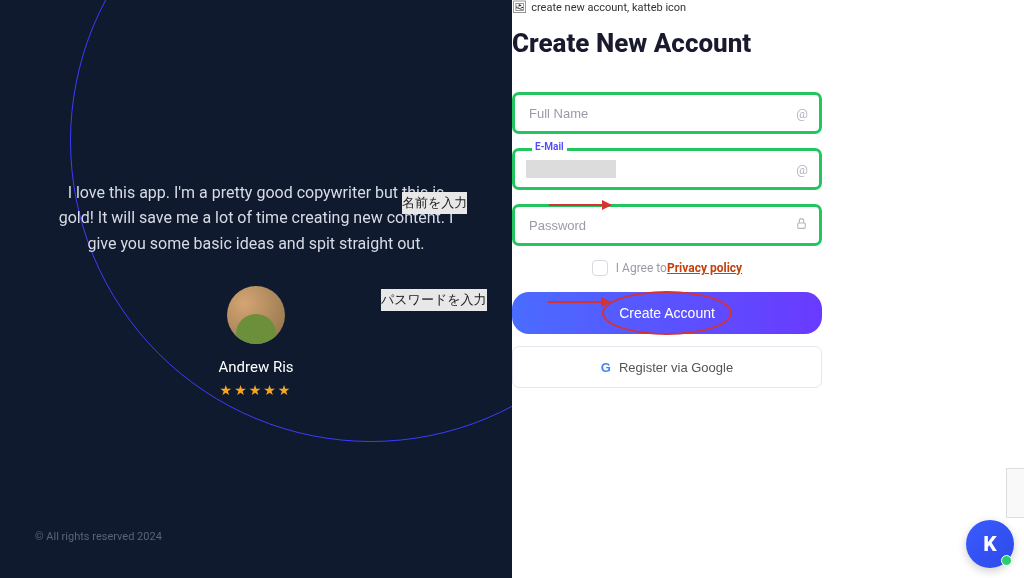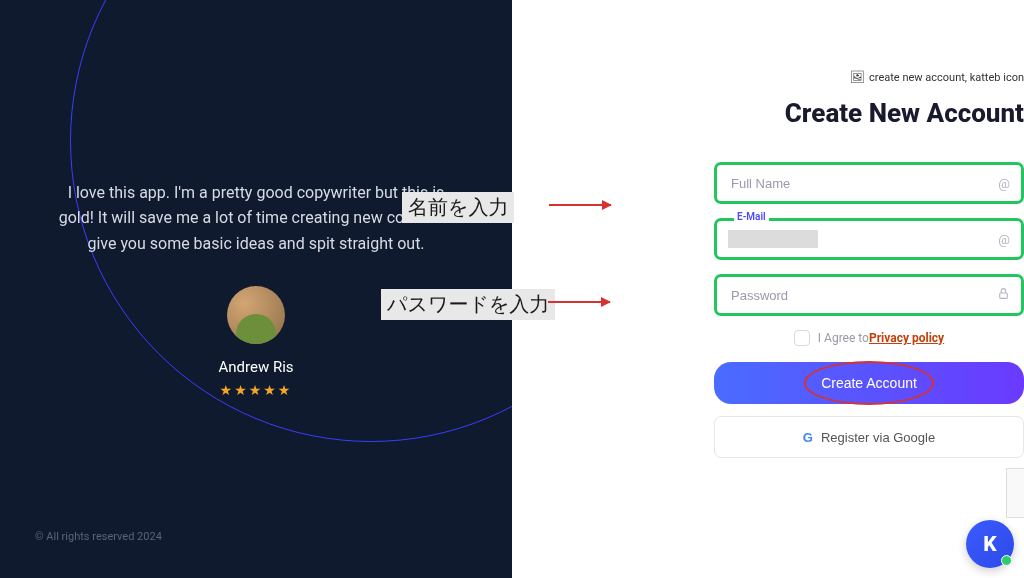--- a/index.html
+++ b/index.html
@@ -6,42 +6,42 @@
     body { font-family: -apple-system, BlinkMacSystemFont, 'Segoe UI', Roboto, sans-serif; width: 1024px; height: 578px; overflow: hidden; position: relative; }
     .container { display: flex; width: 100%; height: 100%; }
     .left-panel { width: 512px; height: 100%; background: #0f1a2f; position: relative; overflow: hidden; display: flex; flex-direction: column; justify-content: center; align-items: center; padding: 40px; }
     .left-panel::before { content: ''; position: absolute; top: -160px; right: -160px; width: 600px; height: 600px; border: 1px solid #3c3cff; border-radius: 50%; }
     .testimonial-text { color: #d7dbe5; font-size: 16px; text-align: center; line-height: 1.6; margin-bottom: 30px; max-width: 400px; position: relative; z-index: 1; }
     .avatar { width: 58px; height: 58px; border-radius: 50%; background: radial-gradient(circle at 30% 30%, #d4a574, #8b6f47); position: relative; z-index: 1; overflow: hidden; }
     .avatar::after { content: ''; position: absolute; bottom: 0; left: 50%; transform: translateX(-50%); width: 40px; height: 30px; background: #6b8f3a; border-radius: 20px 20px 0 0; }
     .author-name { color: #ffffff; font-size: 15px; margin-top: 14px; position: relative; z-index: 1; }
     .stars { color: #f5a623; font-size: 14px; margin-top: 6px; letter-spacing: 2px; position: relative; z-index: 1; }
     .copyright { position: absolute; bottom: 35px; left: 35px; color: #5a6378; font-size: 11px; }
-    .right-panel { width: 512px; height: 100%; background: #ffffff; display: flex; flex-direction: column; align-items: flex-end; padding-top: 70px; }
+    .right-panel { width: 512px; height: 100%; background: #ffffff; display: flex; flex-direction: column; align-items: flex-start; }
     .logo-placeholder { font-size: 11px; color: #333; margin-bottom: 14px; }
     .logo-placeholder::before { content: '🖼'; margin-right: 4px; font-size: 12px; }
     .page-title { font-size: 26px; font-weight: 800; color: #1a1a2e; margin-bottom: 34px; }
     .form { width: 310px; }
     .input-wrapper { position: relative; margin-bottom: 14px; }
     .input-field { width: 100%; height: 42px; border: 3px solid #22c55e; border-radius: 7px; padding: 0 40px 0 14px; font-size: 13px; color: #333; outline: none; background: #fff; }
     .input-field::placeholder { color: #9a9aaa; }
     .input-icon { position: absolute; right: 14px; top: 50%; transform: translateY(-50%); color: #b5b5c2; font-size: 13px; }
     .email-label { position: absolute; top: -7px; left: 20px; background: #fff; padding: 0 3px; font-size: 10px; color: #4a4aff; font-weight: 600; z-index: 2; }
     .email-value-mask { position: absolute; left: 14px; top: 12px; width: 90px; height: 18px; background: #dcdcdc; z-index: 1; }
     .checkbox-row { display: flex; align-items: center; justify-content: center; margin-top: 12px; margin-bottom: 16px; font-size: 12px; }
     .checkbox { width: 16px; height: 16px; border: 1px solid #d8d8e0; border-radius: 4px; margin-right: 8px; cursor: pointer; }
     .checkbox-label { color: #9a9aaa; }
     .privacy-link { color: #c2410c; font-weight: 700; text-decoration: underline; cursor: pointer; }
     .create-btn { width: 100%; height: 42px; background: linear-gradient(90deg, #4a6cff, #6a3aff); color: #fff; border: none; border-radius: 17px; font-size: 14px; cursor: pointer; margin-bottom: 12px; position: relative; }
     .ellipse-annotation { position: absolute; top: 50%; left: 50%; transform: translate(-50%, -50%); width: 130px; height: 44px; border: 2px solid #d63230; border-radius: 50%; pointer-events: none; }
     .google-btn { width: 100%; height: 42px; background: #fff; color: #555; border: 1px solid #e5e5ed; border-radius: 7px; font-size: 13px; cursor: pointer; display: flex; align-items: center; justify-content: center; gap: 8px; }
     .google-icon { font-weight: 700; color: #4285F4; }
     .login-prompt { margin-top: 24px; font-size: 12px; color: #9a9aaa; text-align: center; }
     .login-link { color: #1a1a2e; font-weight: 700; cursor: pointer; }
-    .annotation-label { position: absolute; background: #e8e8e8; color: #1a1a1a; font-size: 20px; padding: 2px 6px; z-index: 10; font-family: 'Hiragino Sans', 'Meiryo', sans-serif; }
+    .annotation-label { position: absolute; background: #e8e8e8; color: #1a1a1a; font-size: 13px; padding: 2px 0; z-index: 10; font-family: 'Hiragino Sans', 'Meiryo', sans-serif; }
     .annotation-arrow { position: absolute; height: 2px; background: #d63230; z-index: 10; }
     .annotation-arrow::after { content: ''; position: absolute; right: -1px; top: -4px; border-left: 10px solid #d63230; border-top: 5px solid transparent; border-bottom: 5px solid transparent; }
     .chat-bubble { position: absolute; bottom: 10px; right: 10px; width: 48px; height: 48px; background: linear-gradient(135deg, #3b5bff, #2d49e8); border-radius: 50%; display: flex; align-items: center; justify-content: center; color: #fff; font-weight: 800; font-size: 21px; cursor: pointer; box-shadow: 0 3px 10px rgba(0,0,0,0.2); }
     .chat-bubble::after { content: ''; position: absolute; bottom: 2px; right: 2px; width: 9px; height: 9px; background: #2ecc71; border-radius: 50%; border: 1.5px solid #fff; }
     .recaptcha { position: absolute; bottom: 60px; right: 0; width: 18px; height: 50px; background: #f9f9f9; border: 1px solid #ddd; border-right: none; }
   </style>
 </head>
 <body>
 
 <div class="container">

